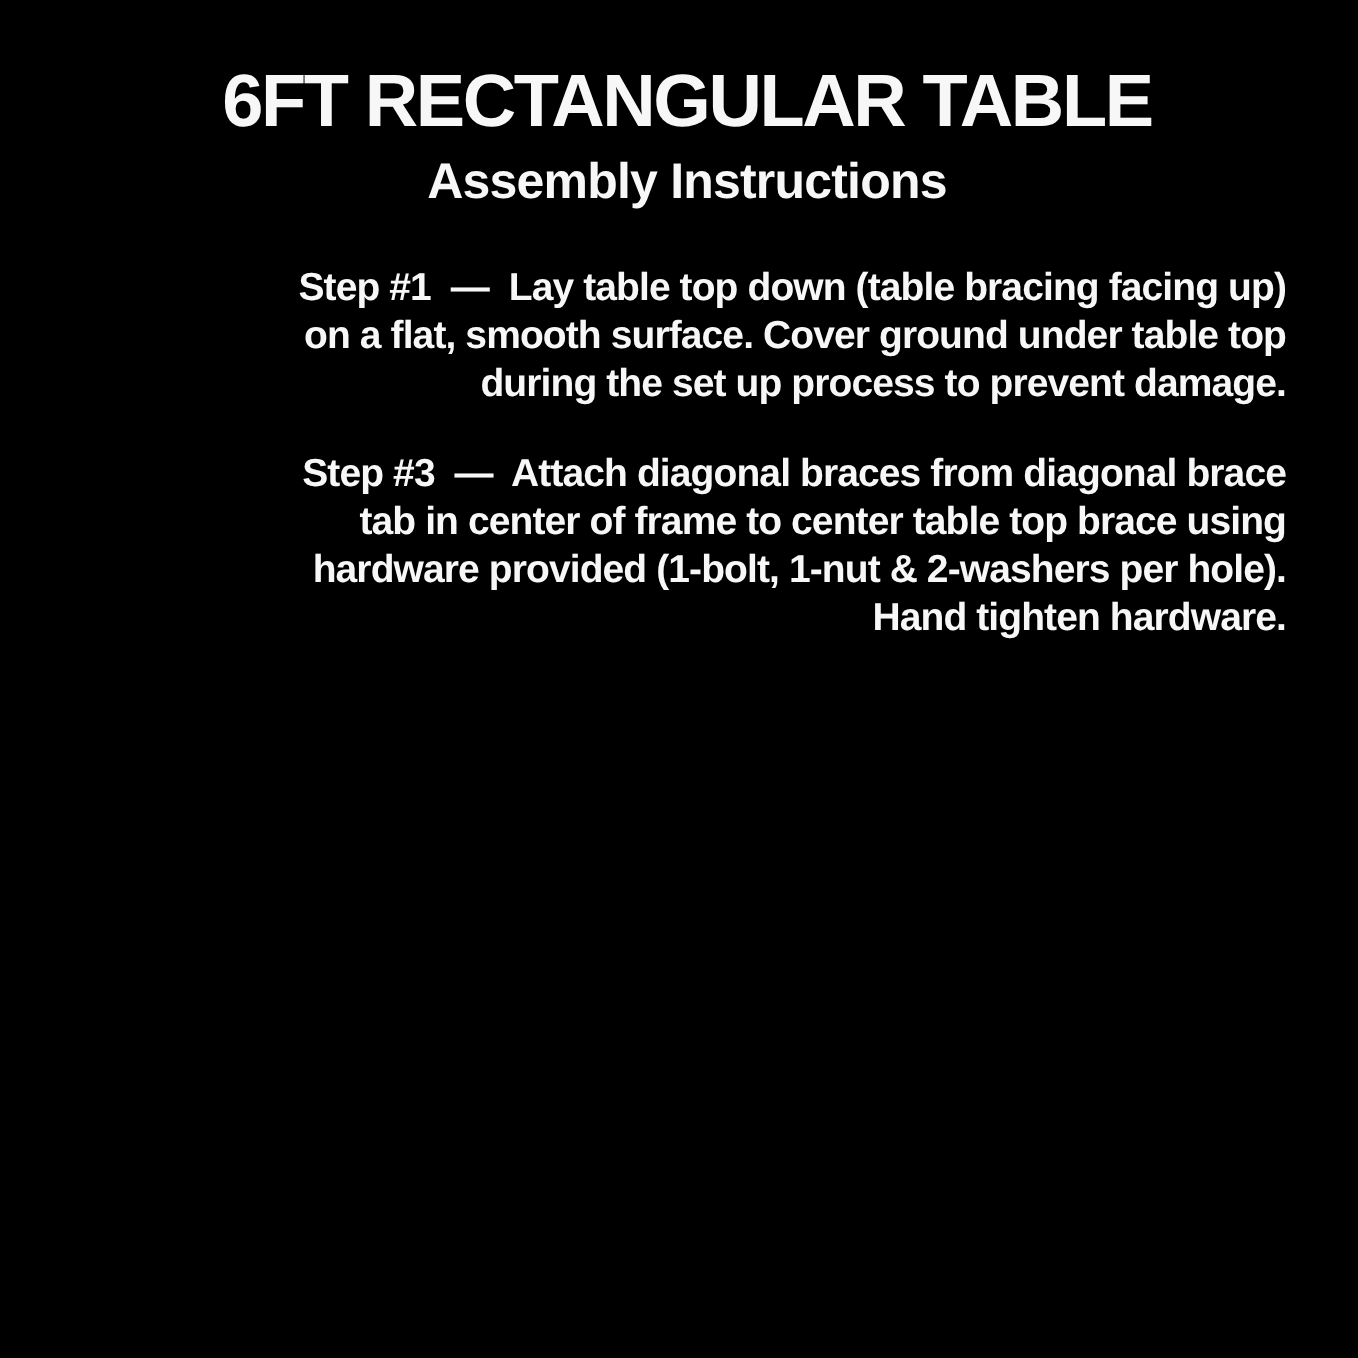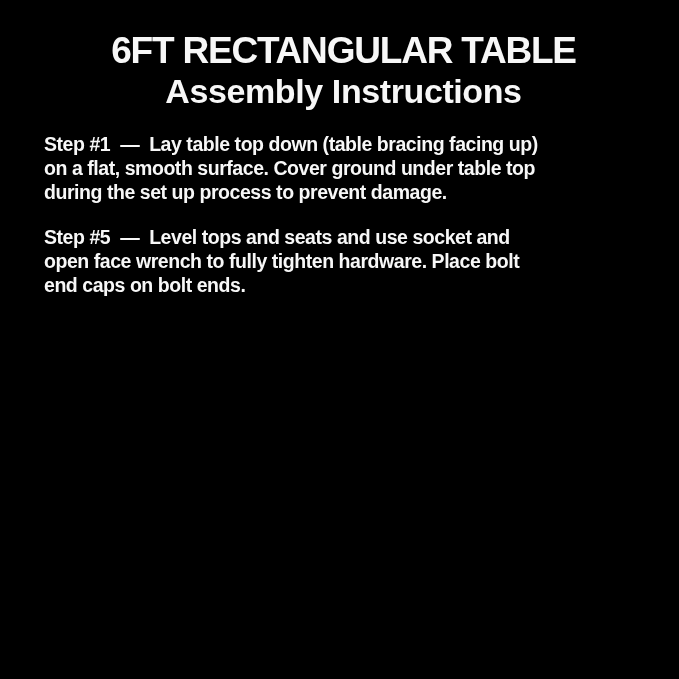--- a/index.html
+++ b/index.html
@@ -23,47 +23,49 @@
   .title {
     font-size: 37px;
     font-weight: bold;
     letter-spacing: -1.2px;
     text-align: center;
     line-height: 42px;
     margin: 0 0 4px 0;
     white-space: nowrap;
   }
   .subtitle {
-    font-size: 34px;
+    font-size: 25px;
     font-weight: bold;
     letter-spacing: -0.4px;
     text-align: center;
     line-height: 30px;
     margin: 0 0 26px 0;
   }
   .steps {
     margin: 0;
   }
   .step {
     font-size: 19.5px;
     font-weight: bold;
     letter-spacing: -0.45px;
     line-height: 24px;
     margin: 0 0 21px 0;
     white-space: pre-wrap;
+    text-align: right;
   }
 </style>
 </head>
 <body>
 
 <div class="poster">
   <h1 class="title">6FT RECTANGULAR TABLE</h1>
   <h2 class="subtitle">Assembly Instructions</h2>
 
   <div class="steps">
     <p class="step">Step #1  —  Lay table top down (table bracing facing up)
 on a flat, smooth surface. Cover ground under table top
 during the set up process to prevent damage.</p>
-    <p class="step">Step #5  —  Level tops and seats and use socket and
-open face wrench to fully tighten hardware. Place bolt
-end caps on bolt ends.</p>
+    <p class="step">Step #3  —  Attach diagonal braces from diagonal brace
+tab in center of frame to center table top brace using
+hardware provided (1-bolt, 1-nut &amp; 2-washers per hole).
+Hand tighten hardware.</p>
   </div>
 </div>
 
 </body></html>

